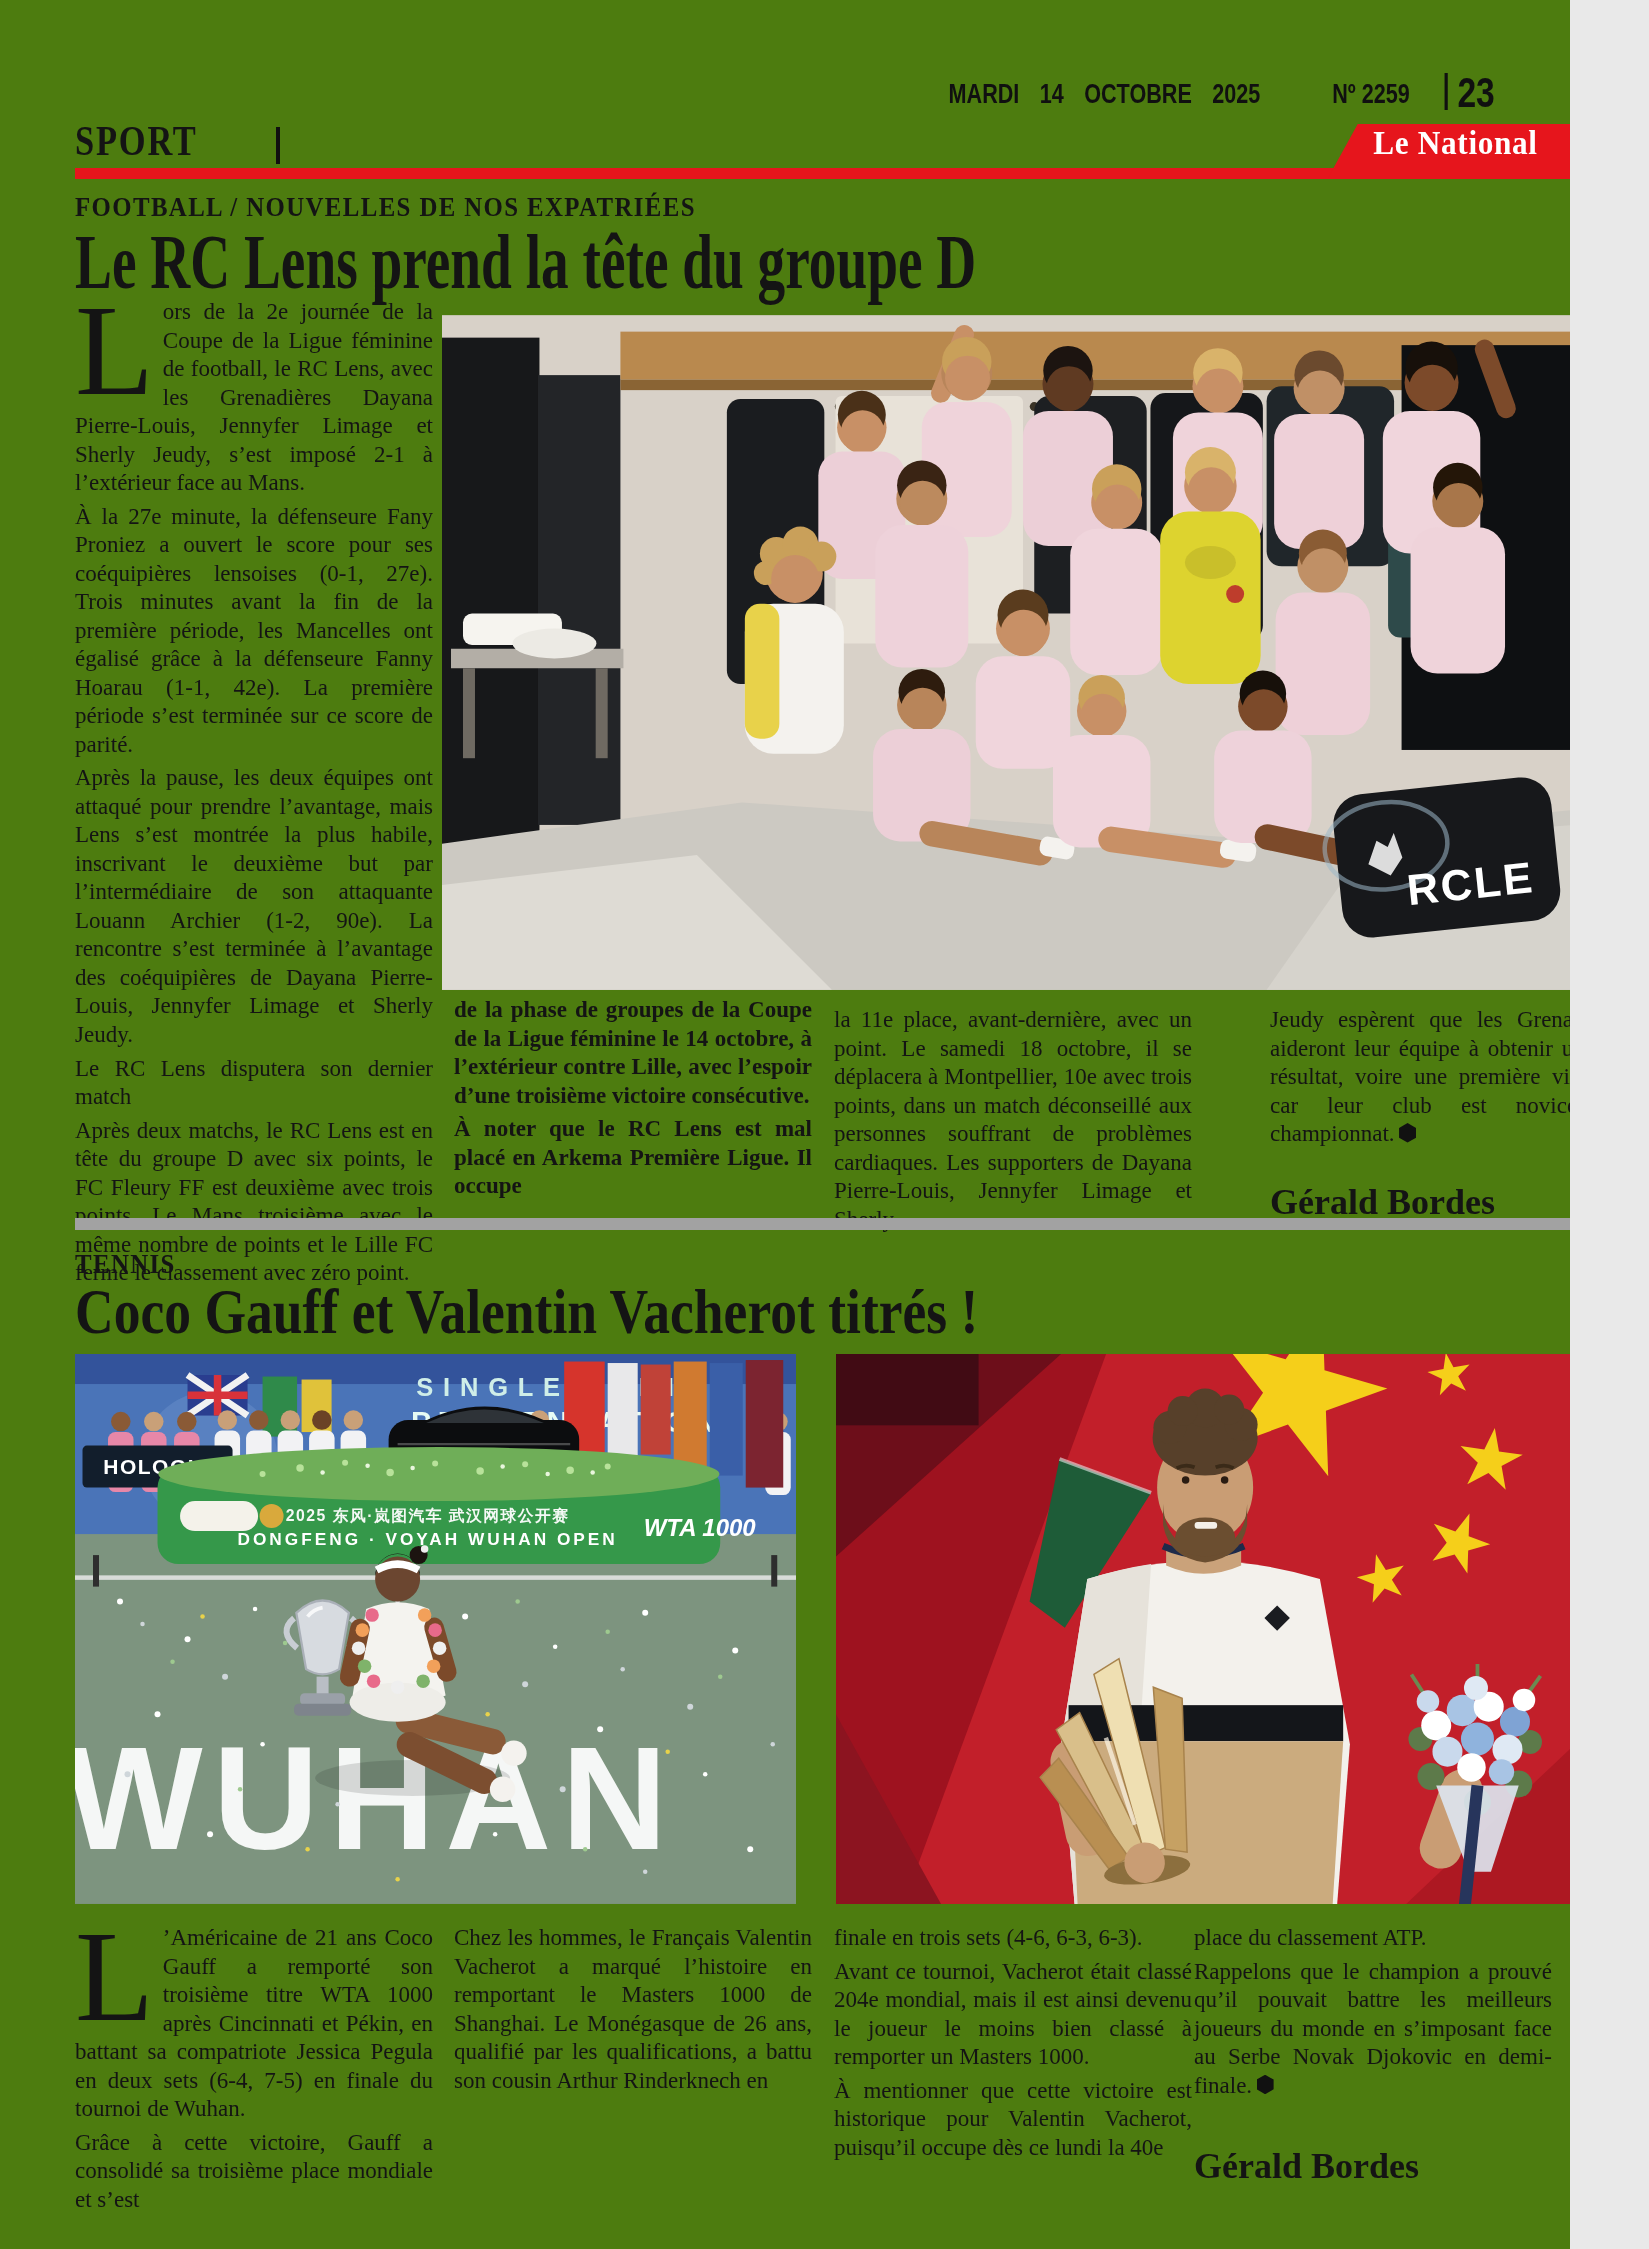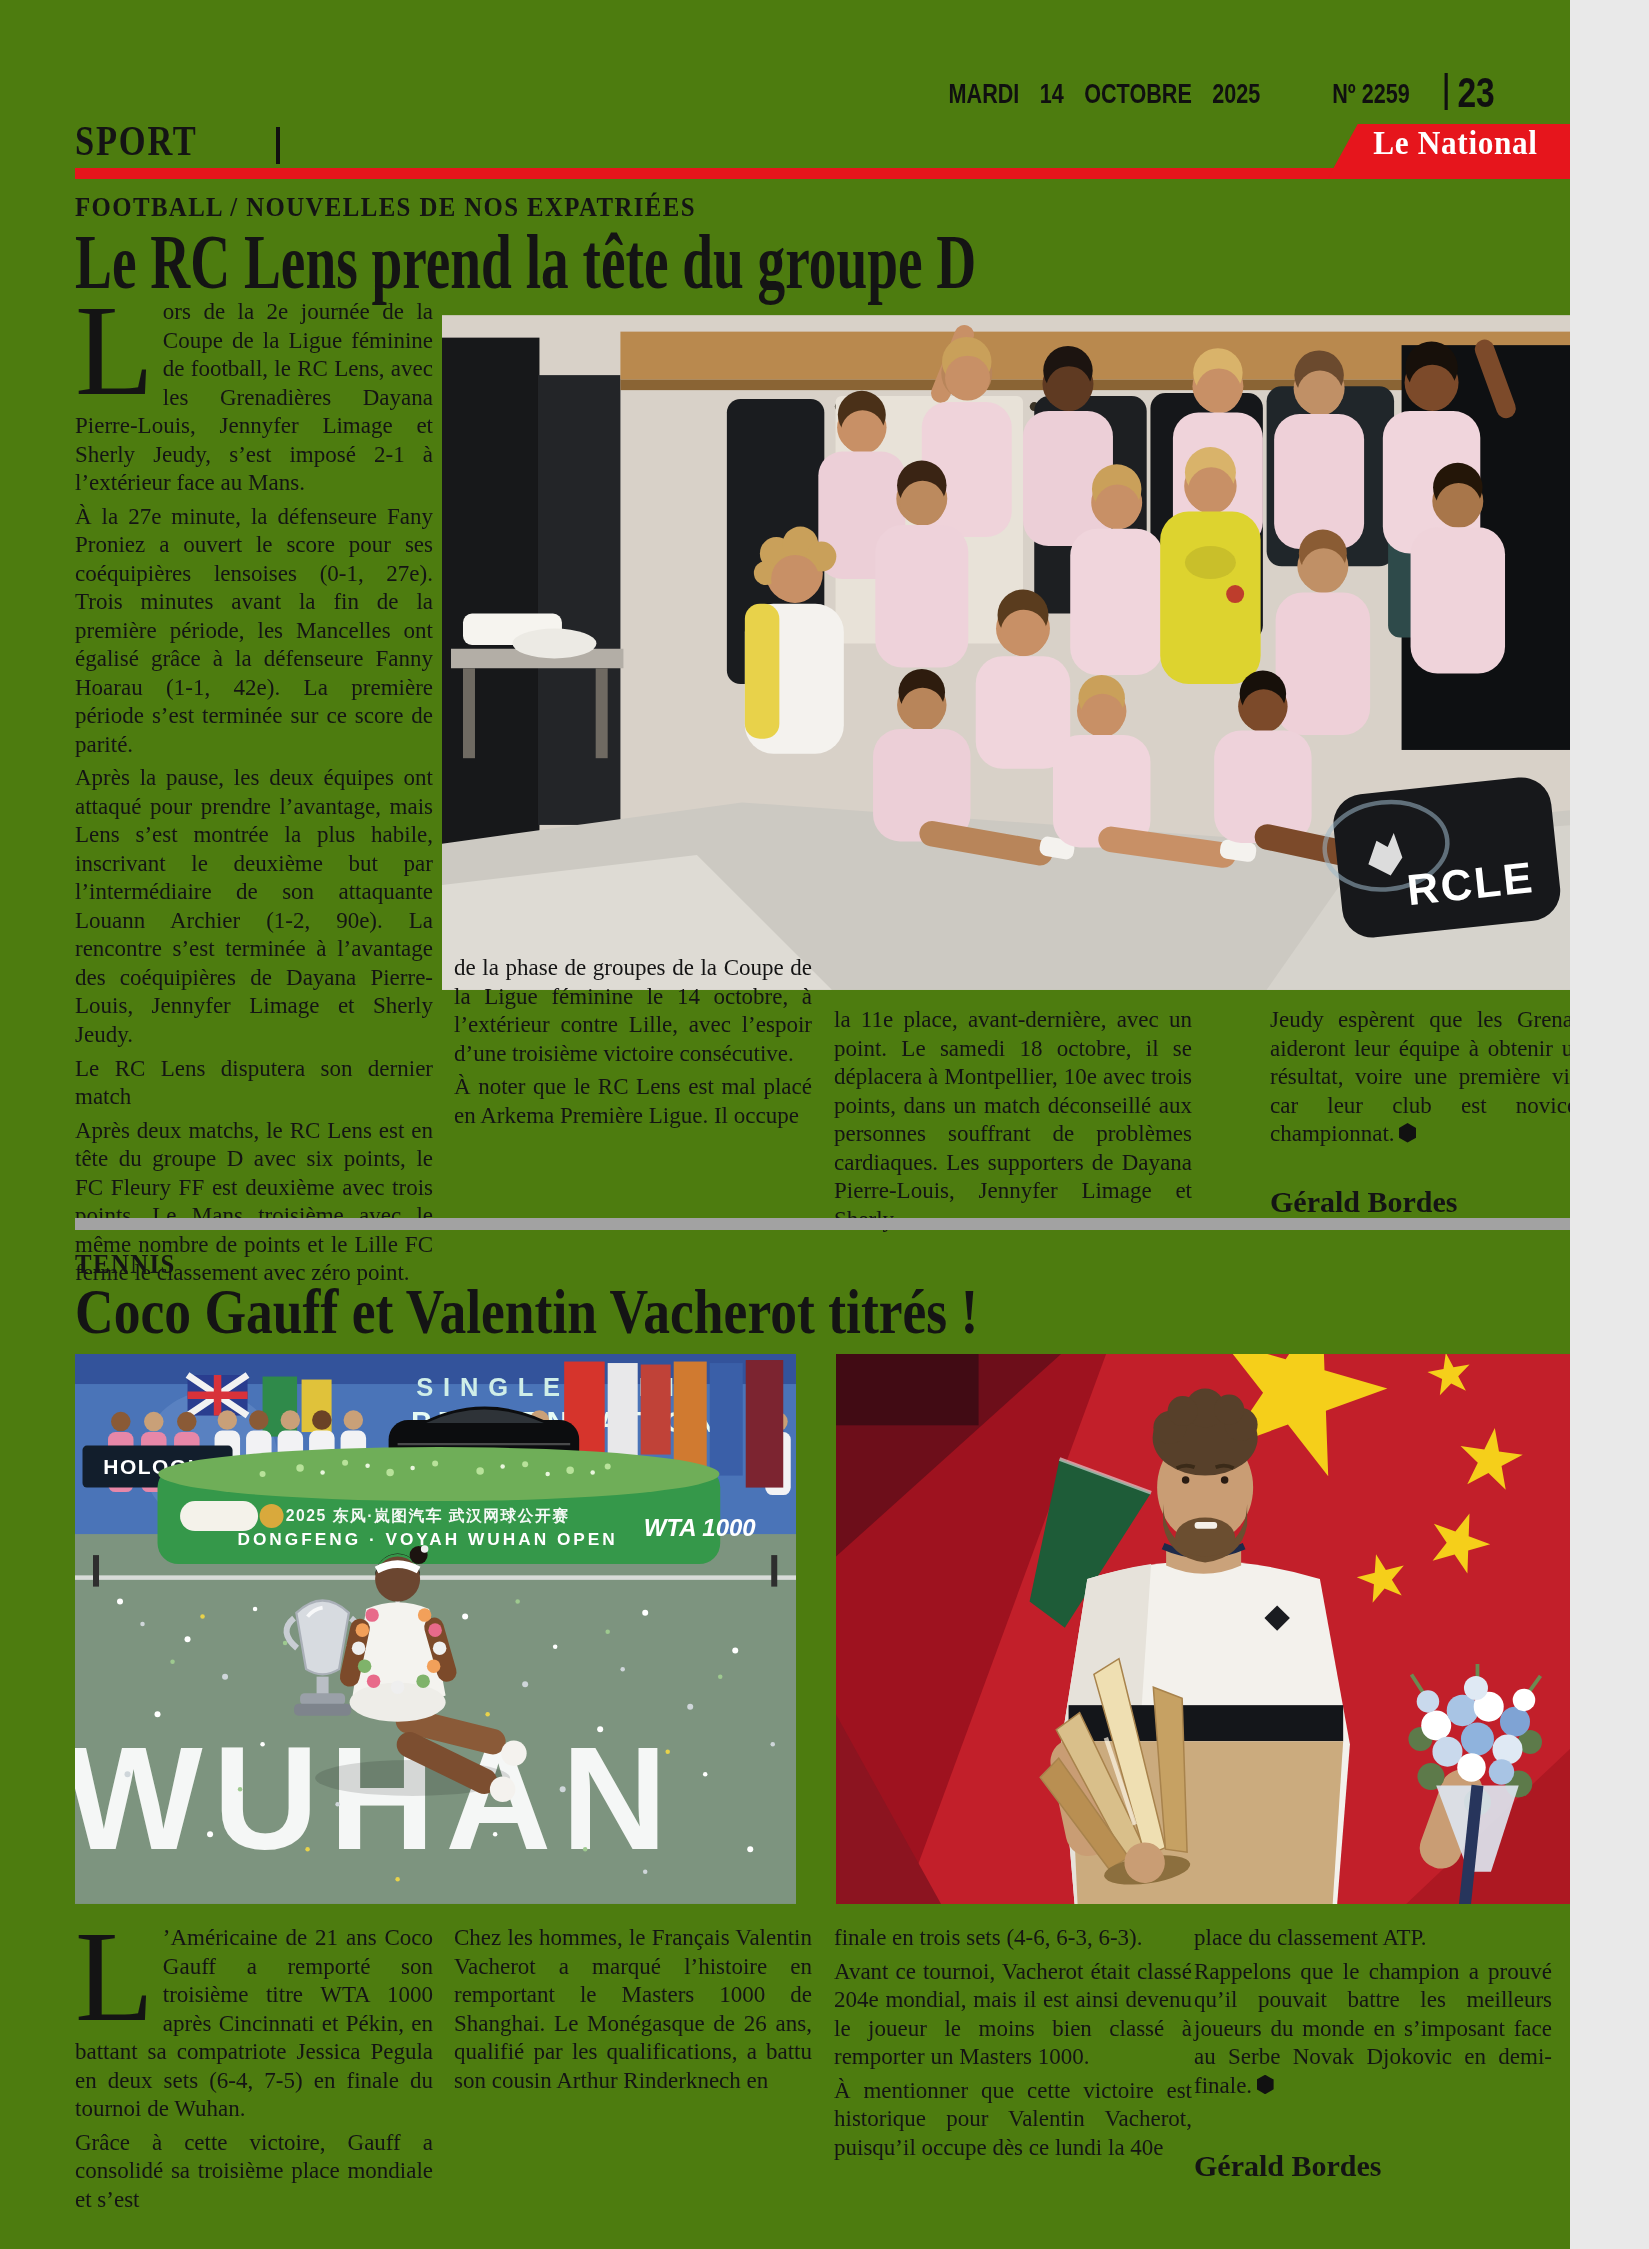--- a/index.html
+++ b/index.html
@@ -27,21 +27,21 @@
           transform:scaleX(.92);transform-origin:left top;white-space:nowrap;}
   .headline{position:absolute;left:75px;font-weight:bold;line-height:1.06;white-space:nowrap;
             transform-origin:left top;}
   .headline.h1{top:220px;font-size:79px;transform:scaleX(.70);}
   .headline.h2{top:1279px;font-size:63px;transform:scaleX(.85);}
   
   .col{position:absolute;width:358px;font-size:23px;line-height:28.5px;text-align:justify;
        text-justify:inter-word;}
   .col p{margin:0 0 5.2px 0;}
   .dropcap{float:left;font-size:129px;line-height:96px;margin:4.5px 9px 0 0;font-weight:400;}
-  .byline{font-weight:bold;font-size:30px;text-align:left;}
+  .byline{font-weight:bold;font-size:36px;text-align:left;}
   .endmark{display:inline-block;width:17px;height:19.5px;background:#111;margin-left:4.5px;
            vertical-align:-1.5px;clip-path:polygon(50% 0,100% 25%,100% 75%,50% 100%,0 75%,0 25%);}
   .divider{position:absolute;left:75px;top:1218px;width:1500px;height:12px;}
   
   .photo{position:absolute;overflow:hidden;}
   .photo svg{display:block;}
   svg text{font-family:"Liberation Sans",sans-serif;}
 </style>
 </head>
 <body>
@@ -239,21 +239,21 @@
 
       <g transform="rotate(-6 1335 730)">
         <rect x="1195" y="628" width="292" height="192" rx="40" fill="#17181b"></rect>
         <ellipse cx="1262" cy="700" rx="82" ry="58" fill="none" stroke="#9db8c8" stroke-width="6" opacity=".55"></ellipse>
         <path d="M1236,722 l14,-30 14,10 10,-18 8,34 -18,22 z" fill="#f2f2f2" opacity=".9"></path>
         <text x="1284" y="782" font-size="58" font-weight="bold" fill="#ffffff" letter-spacing="3">RCLE</text>
       </g>
     </svg>
   </div>
 
-  <div class="col" style="left:454px;top:954px;">
+  <div class="col" style="left:454px;top:996px;font-weight:bold;">
     <p>de la phase de groupes de la Coupe de la Ligue féminine le 14 octobre, à l’extérieur contre Lille, avec l’espoir d’une troisième victoire consécutive.</p>
     <p>À noter que le RC Lens est mal placé en Arkema Première Ligue. Il occupe</p>
   </div>
   <div class="col" style="left:834px;top:1006px;">
     <p>la 11e place, avant-dernière, avec un point. Le samedi 18 octobre, il se déplacera à Montpellier, 10e avec trois points, dans un match déconseillé aux personnes souffrant de problèmes cardiaques. Les supporters de Dayana Pierre-Louis, Jennyfer Limage et Sherly</p>
   </div>
   <div class="col" style="left:1270px;top:1006px;font-family:Liberation Serif, serif;">
     <p><span>Jeudy espèrent que les Grenadières aideront leur équipe à obtenir un bon résultat, voire une première victoire, car leur club est novice en championnat.</span><span class="endmark"></span></p>
     <div class="byline" style="margin-top:39px;">Gérald Bordes</div>
   </div>

